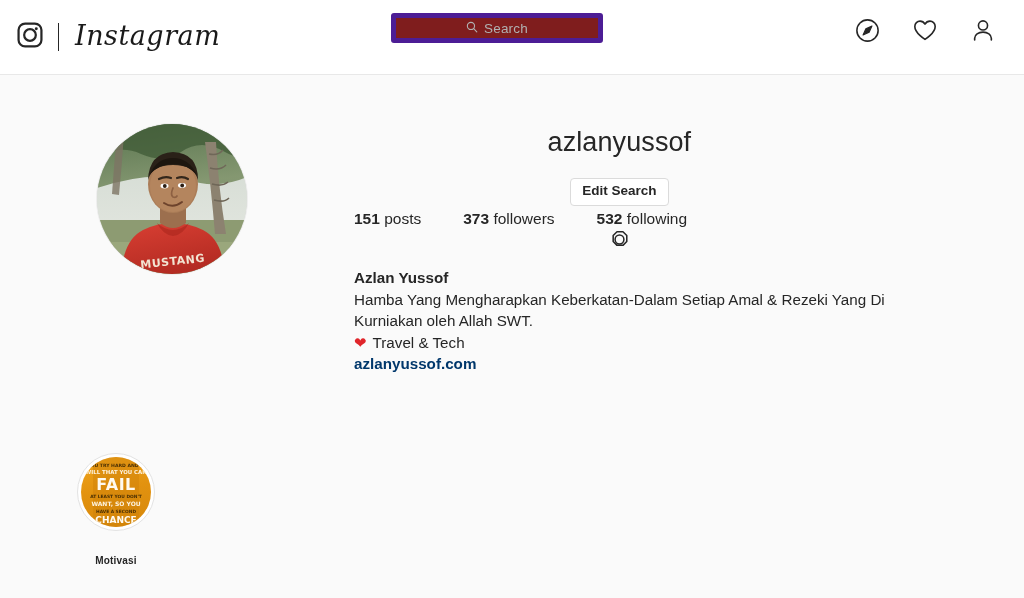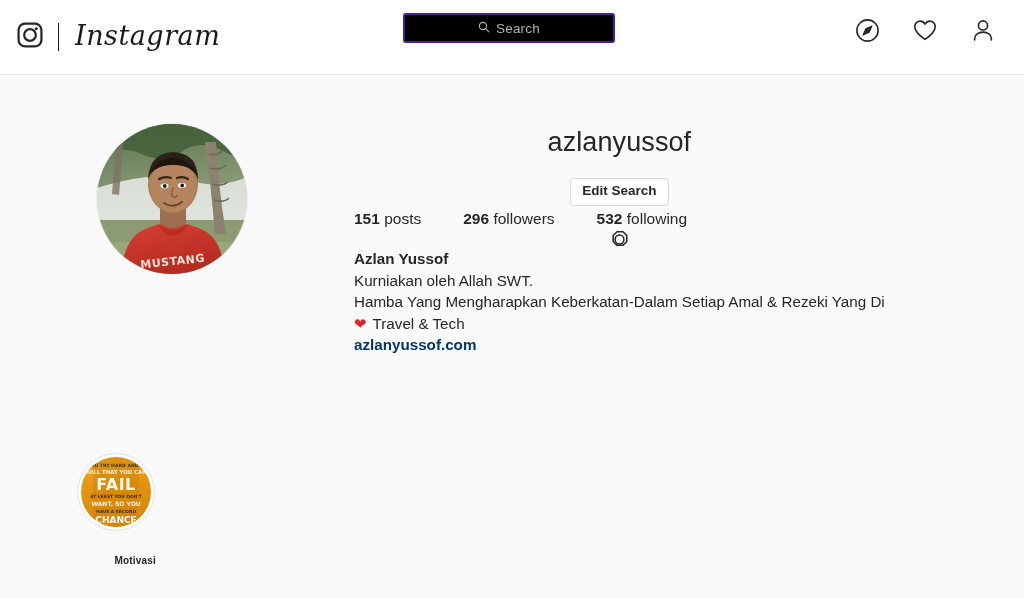--- a/index.html
+++ b/index.html
@@ -49,29 +49,28 @@
   .search-wrap {
     position: absolute;
     left: 391px;
     top: 13px;
     width: 212px;
     height: 30px;
   }
   .search-box {
     width: 100%;
     height: 100%;
-    background: #000000;
-    border: 2px solid #4c1d95;
+    background: #7f1d1d;
+    border: 5px solid #4c1d95;
     border-radius: 3px;
     display: flex;
     align-items: center;
     justify-content: center;
     gap: 6px;
     cursor: text;
-    margin-left: 12px;
   }
   .search-placeholder {
     color: #b1b1b1;
     font-size: 13.5px;
     letter-spacing: 0.2px;
   }
 
   .nav-icons {
     position: absolute;
     right: 28px;
@@ -146,42 +145,42 @@
     display: flex;
     margin-top: 47px;
     font-size: 15.5px;
     color: #262626;
   }
   .stat { margin-right: 42px; cursor: pointer; }
   .stat:last-child { margin-right: 0; }
   .stat b { font-weight: bold; }
   .stat span { font-weight: normal; }
 
-  .bio { margin-top: 20px; font-size: 15.2px; line-height: 1.42; max-width: 570px; }
+  .bio { margin-top: 39px; font-size: 15.2px; line-height: 1.42; max-width: 570px; }
   .bio-name { font-weight: bold; color: #262626; }
   .bio-text { color: #262626; }
   .bio-emoji-line { display: flex; align-items: center; gap: 6px; }
   .heart-emoji { font-size: 15px; color: #e0252a; line-height: 1; }
   .bio-link {
     color: #00376b;
     font-weight: bold;
     text-decoration: none;
     cursor: pointer;
     display: inline-block;
   }
 
   
   .highlights {
     position: absolute;
     top: 378px;
     left: 76px;
     display: flex;
     gap: 36px;
   }
-  .highlight { width: 80px; text-align: right; cursor: pointer; }
+  .highlight { width: 80px; text-align: center; cursor: pointer; }
   .highlight-ring {
     width: 78px;
     height: 78px;
     border-radius: 50%;
     border: 1px solid #e3e3e3;
     padding: 3px;
     background: #ffffff;
     margin: 0 auto;
   }
   .highlight-img {
@@ -324,33 +323,33 @@
           </svg>
         </span>
       </div>
 
       <div class="stats">
         <div class="stat">
           <b>151</b>
           <span>posts</span>
         </div>
         <div class="stat">
-          <b>296</b>
+          <b>373</b>
           <span>followers</span>
         </div>
         <div class="stat">
           <b>532</b>
           <span>following</span>
         </div>
       </div>
 
       <div class="bio">
         <div class="bio-name">Azlan Yussof</div>
+        <div class="bio-text">Hamba Yang Mengharapkan Keberkatan-Dalam Setiap Amal &amp; Rezeki Yang Di</div>
         <div class="bio-text">Kurniakan oleh Allah SWT.</div>
-        <div class="bio-text">Hamba Yang Mengharapkan Keberkatan-Dalam Setiap Amal &amp; Rezeki Yang Di</div>
         <div class="bio-emoji-line">
           <span class="heart-emoji">❤</span>
           <span class="bio-text">Travel &amp; Tech</span>
         </div>
         <a class="bio-link">azlanyussof.com</a>
       </div>
 
     </div>
   </div>
 

